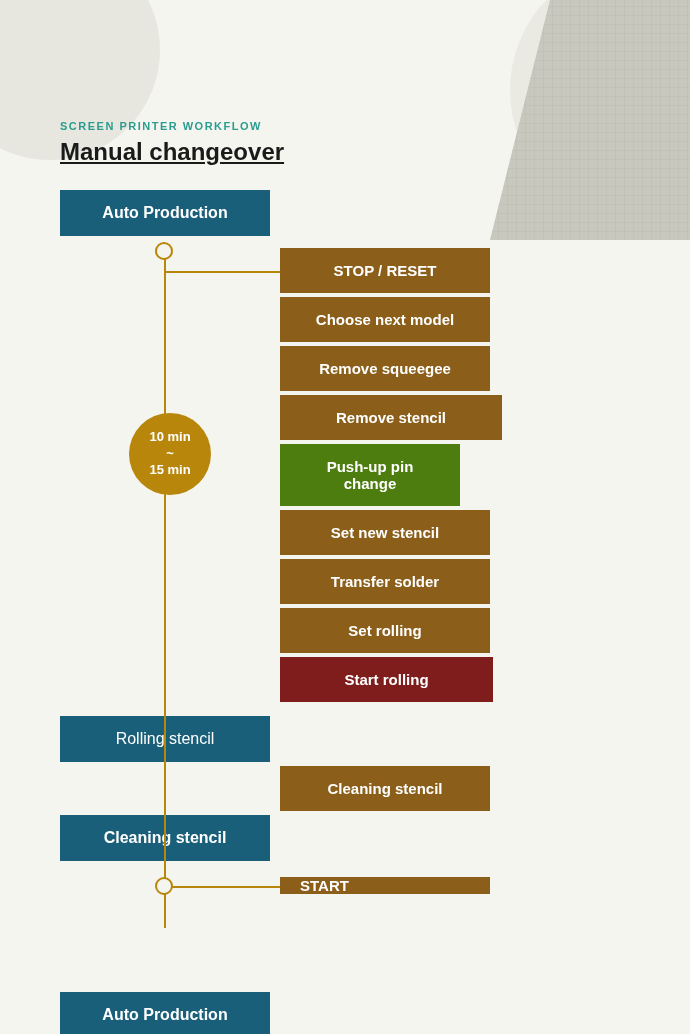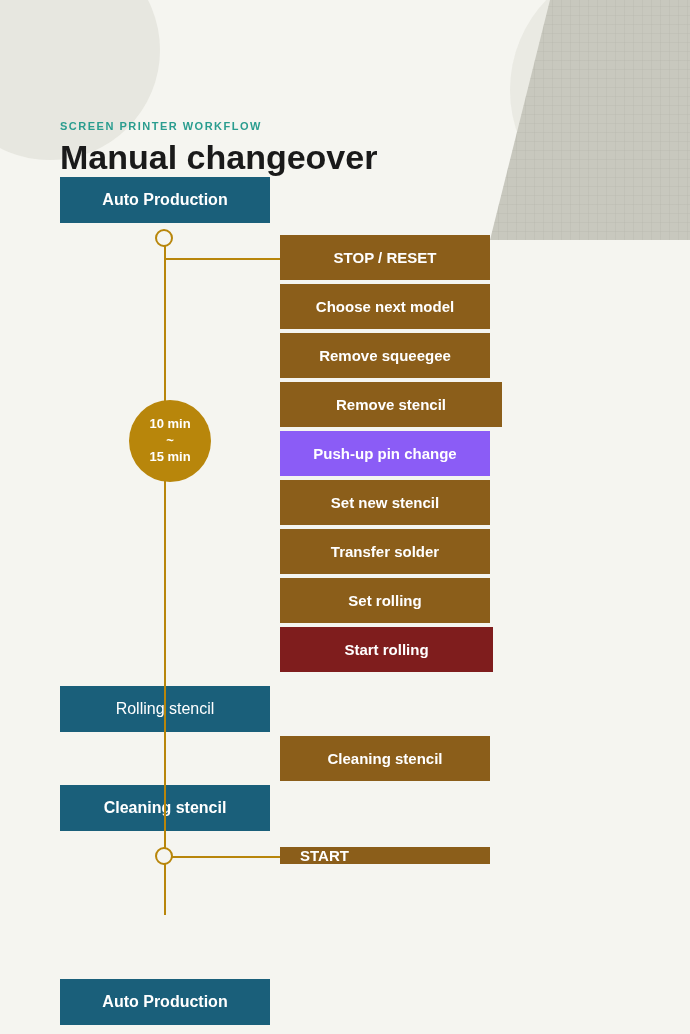--- a/index.html
+++ b/index.html
@@ -65,23 +65,25 @@
     .subtitle {
       color: #2a9d8f;
       font-size: 11px;
       font-weight: 700;
       letter-spacing: 1.5px;
       text-transform: uppercase;
       margin-bottom: 6px;
     }
 
     .title {
-      font-size: 34px;
+      font-size: 24px;
       font-weight: 700;
       color: #1a1a1a;
+      margin-bottom: 24px;
+      text-decoration: underline;
     }
 
   </style>
 </head>
 <body>
 
 <div class="bg-circle-top-left"></div>
 <div class="bg-circle-top-right"></div>
 <div class="pcb-decor">
   <div class="pcb-inner"></div>
@@ -134,21 +136,21 @@
       <div style="position:absolute; left:69px; top:165px; width:82px; height:82px; border-radius:50%; background:#b8860b; color:#fff; display:flex; flex-direction:column; align-items:center; justify-content:center; font-size:13px; font-weight:700; z-index:5; text-align:center; line-height:1.3;">
         <span>10 min</span>
         <span>~</span>
         <span>15 min</span>
       </div>
 
       <div style="height:2px;"></div>
 
       <div style="display:flex; align-items:center; margin-bottom:2px; position:relative;">
         <div style="width:220px;"></div>
-        <button style="background:#8b5cf6; color:#fff; font-size:15px; font-weight:600; padding:14px 20px; border:none; cursor:pointer; width:210px; text-align:center;">Push-up pin change</button>
+        <button style="background:#4d7c0f; color:#fff; font-size:15px; font-weight:600; padding:14px 20px; border:none; cursor:pointer; width:180px; text-align:center;">Push-up pin change</button>
       </div>
 
       <div style="height:2px;"></div>
 
       <div style="display:flex; align-items:center; margin-bottom:2px; position:relative;">
         <div style="width:220px;"></div>
         <button style="background:#8b5e1a; color:#fff; font-size:15px; font-weight:600; padding:14px 20px; border:none; cursor:pointer; width:210px; text-align:center;">Set new stencil</button>
       </div>
 
       <div style="height:2px;"></div>

